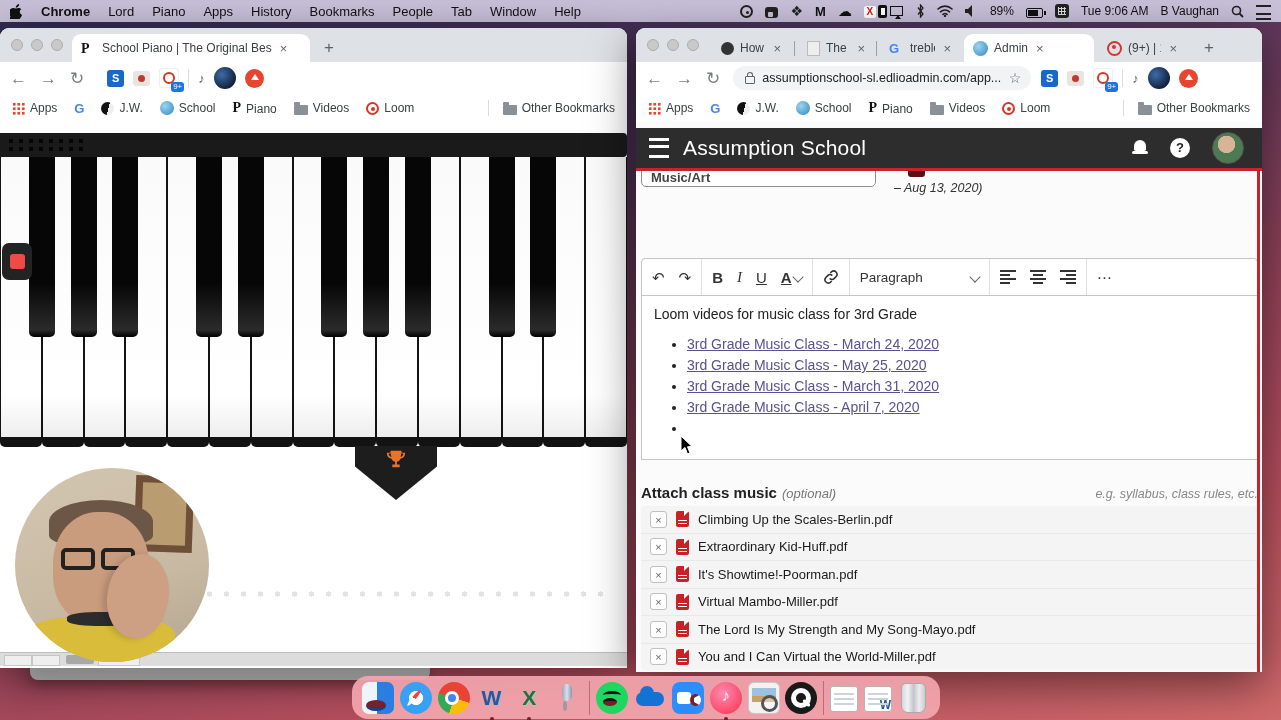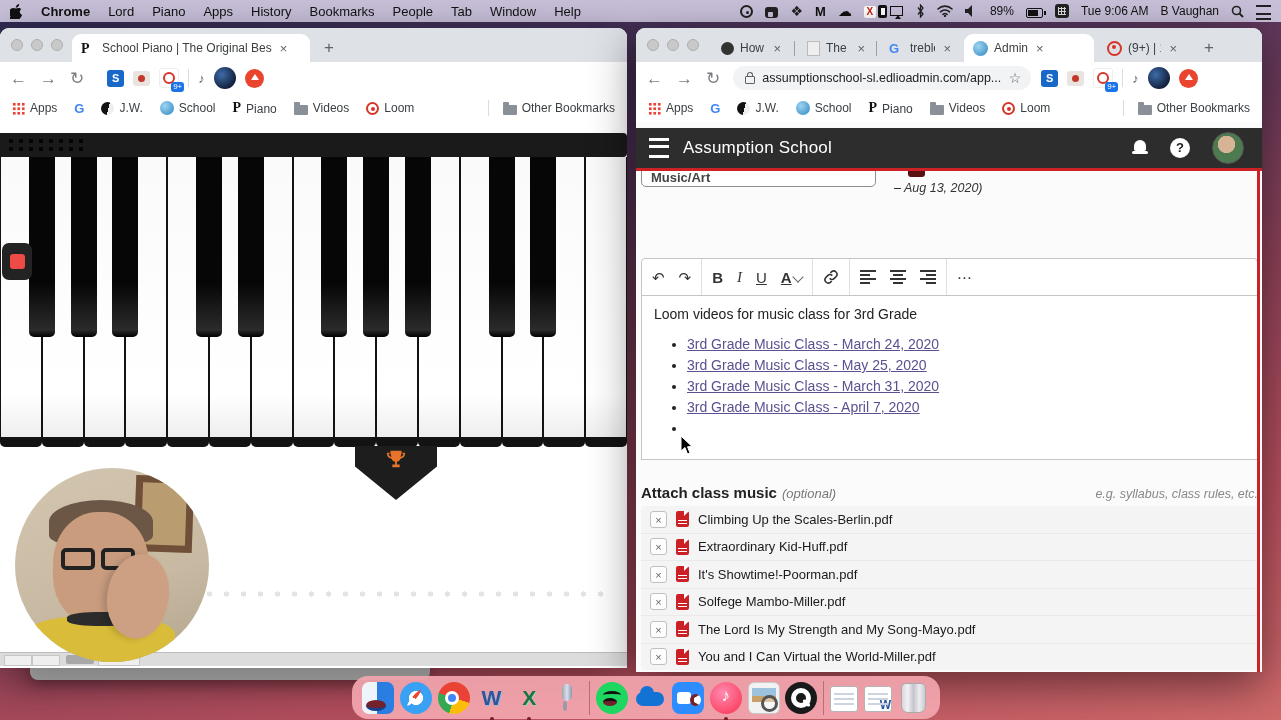--- a/index.html
+++ b/index.html
@@ -113,21 +113,21 @@
   #hscroll .btn{position:absolute;top:2px;width:26px;height:9px;background:#efefef;border:1px solid #c6c6c6;}
   #hscroll .thumb{position:absolute;left:66px;top:2px;width:28px;height:9px;background:#a8a8a8;border-radius:2px;}
   #behind-win{position:absolute;left:30px;top:664px;width:400px;height:16px;background:linear-gradient(180deg,#d6d6d6,#bfbfbf);border-radius:0 0 8px 8px;box-shadow:0 4px 14px rgba(0,0,0,.35);}
 
   
   #edlio-page{position:absolute;left:0;top:94px;right:0;bottom:0;background:#fbfbfb;overflow:hidden;}
   #adm-header{position:absolute;left:0;top:6px;right:0;height:40px;background:#2d2d2d;display:flex;align-items:center;z-index:4;}
   #adm-accent{position:absolute;left:0;top:46px;right:0;height:3px;background:#cc2127;z-index:5;}
   .hamb{width:20px;height:14px;margin:0 14px 0 13px;border-top:3px solid #fff;border-bottom:3px solid #fff;position:relative;}
   .hamb::after{content:'';position:absolute;left:0;top:3.5px;width:20px;height:3px;background:#fff;}
-  #adm-title{color:#fff;font-size:17px;letter-spacing:.2px;}
+  #adm-title{color:#fff;font-size:21px;letter-spacing:.2px;}
   .adm-right{margin-left:auto;display:flex;align-items:center;gap:22px;padding-right:18px;}
   .bell{width:16px;height:16px;position:relative;}
   .bell::before{content:'';position:absolute;left:2px;top:0;width:12px;height:11px;background:#fff;border-radius:7px 7px 2px 2px;}
   .bell::after{content:'';position:absolute;left:0;top:11px;width:16px;height:3px;background:#fff;border-radius:2px;}
   .qmark{width:20px;height:20px;border-radius:50%;background:#fff;color:#222;font-weight:bold;font-size:13px;text-align:center;line-height:20px;}
   .adm-avatar{width:30px;height:30px;border-radius:50%;background:radial-gradient(circle at 45% 38%,#d8b496 0 34%,#4e7a52 36% 70%,#37553c 100%);border:1px solid #555;}
   #course-input{position:absolute;left:5px;top:38px;width:235px;height:27px;border:1px solid #8f8f8f;border-radius:5px;
        background:#fff;font-size:13px;font-weight:bold;color:#444;padding:9px 0 0 9px;box-sizing:border-box;z-index:2;}
   #mystery-ic{position:absolute;left:272px;top:40px;width:17px;height:15px;background:#5a0f12;border-radius:3px;z-index:2;}
   #date-note{position:absolute;left:258px;top:59px;font-style:italic;font-size:12.5px;color:#333;z-index:6;}
@@ -517,20 +517,24 @@
             <span class="chev"></span>
           </span>
       </div>
       <div class="tgrp">
         <span>
           <svg class="linksvg" width="16" height="16" viewBox="0 0 24 24">
               <path fill="none" stroke="#333" stroke-width="2.4" d="M10 14a5 5 0 0 0 7 0l3-3a5 5 0 0 0-7-7l-2 2M14 10a5 5 0 0 0-7 0l-3 3a5 5 0 0 0 7 7l2-2"></path>
             </svg>
         </span>
       </div>
+      <div class="tgrp para">
+        <span>Paragraph</span>
+        <span class="chev"></span>
+      </div>
       <div class="tgrp">
         <span>
             <svg class="alsvg" width="16" height="14" viewBox="0 0 16 14">
               <path stroke="#333" stroke-width="2" d="M0 1h16M0 5h10M0 9h16M0 13h10"></path>
             </svg>
           </span>
         <span>
             <svg class="alsvg" width="16" height="14" viewBox="0 0 16 14">
               <path stroke="#333" stroke-width="2" d="M0 1h16M3 5h10M0 9h16M3 13h10"></path>
             </svg>
@@ -575,21 +579,21 @@
         <span class="fname">Extraordinary Kid-Huff.pdf</span>
       </div>
       <div class="frow">
         <span class="xbtn">×</span>
         <span class="pdfic"></span>
         <span class="fname">It's Showtime!-Poorman.pdf</span>
       </div>
       <div class="frow">
         <span class="xbtn">×</span>
         <span class="pdfic"></span>
-        <span class="fname">Solfege Mambo-Miller.pdf</span>
+        <span class="fname">Virtual Mambo-Miller.pdf</span>
       </div>
       <div class="frow">
         <span class="xbtn">×</span>
         <span class="pdfic"></span>
         <span class="fname">The Lord Is My Strength and My Song-Mayo.pdf</span>
       </div>
       <div class="frow">
         <span class="xbtn">×</span>
         <span class="pdfic"></span>
         <span class="fname">You and I Can Virtual the World-Miller.pdf</span>

